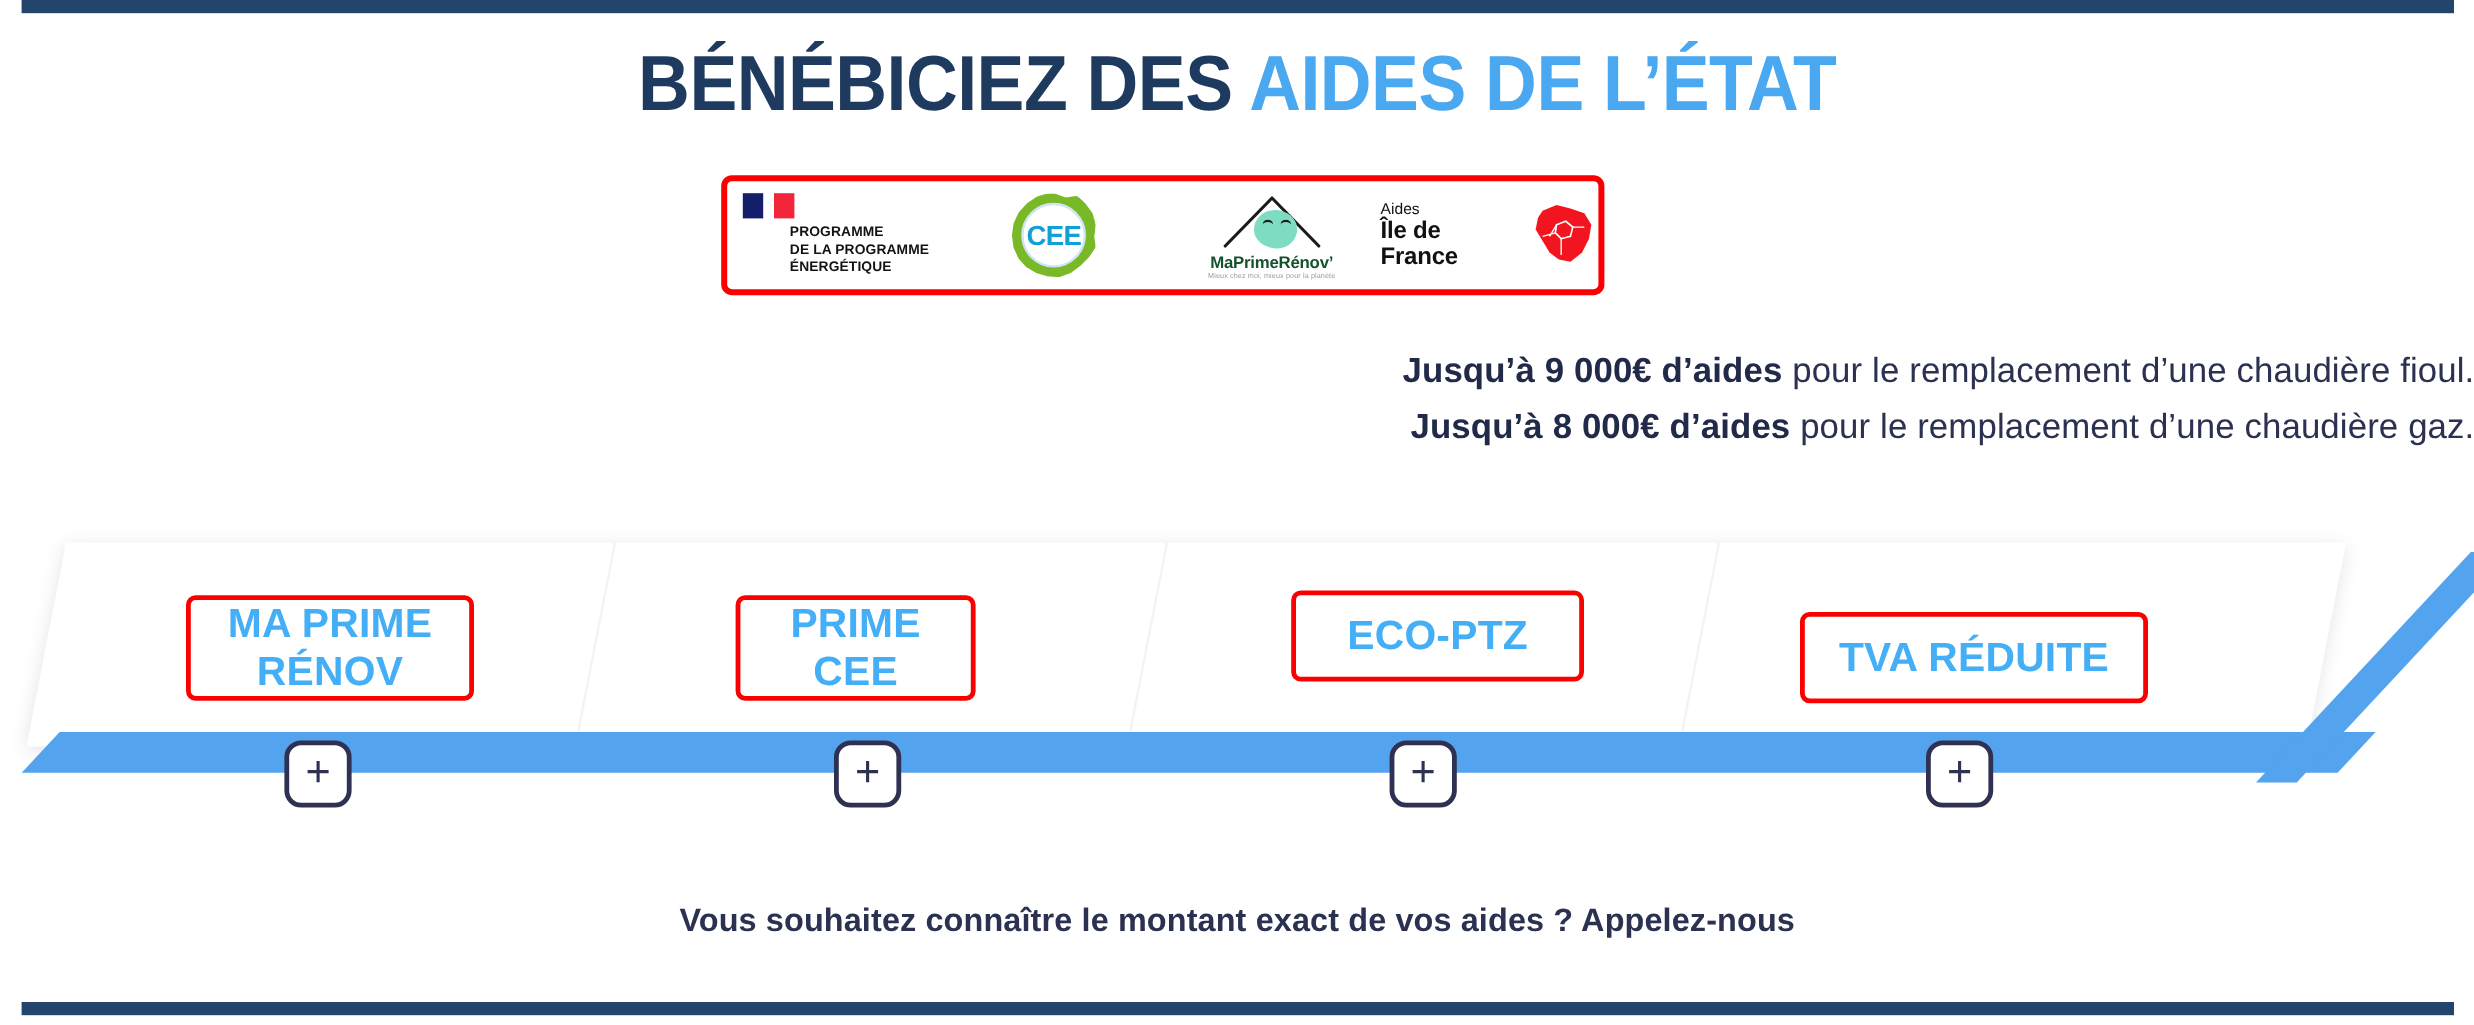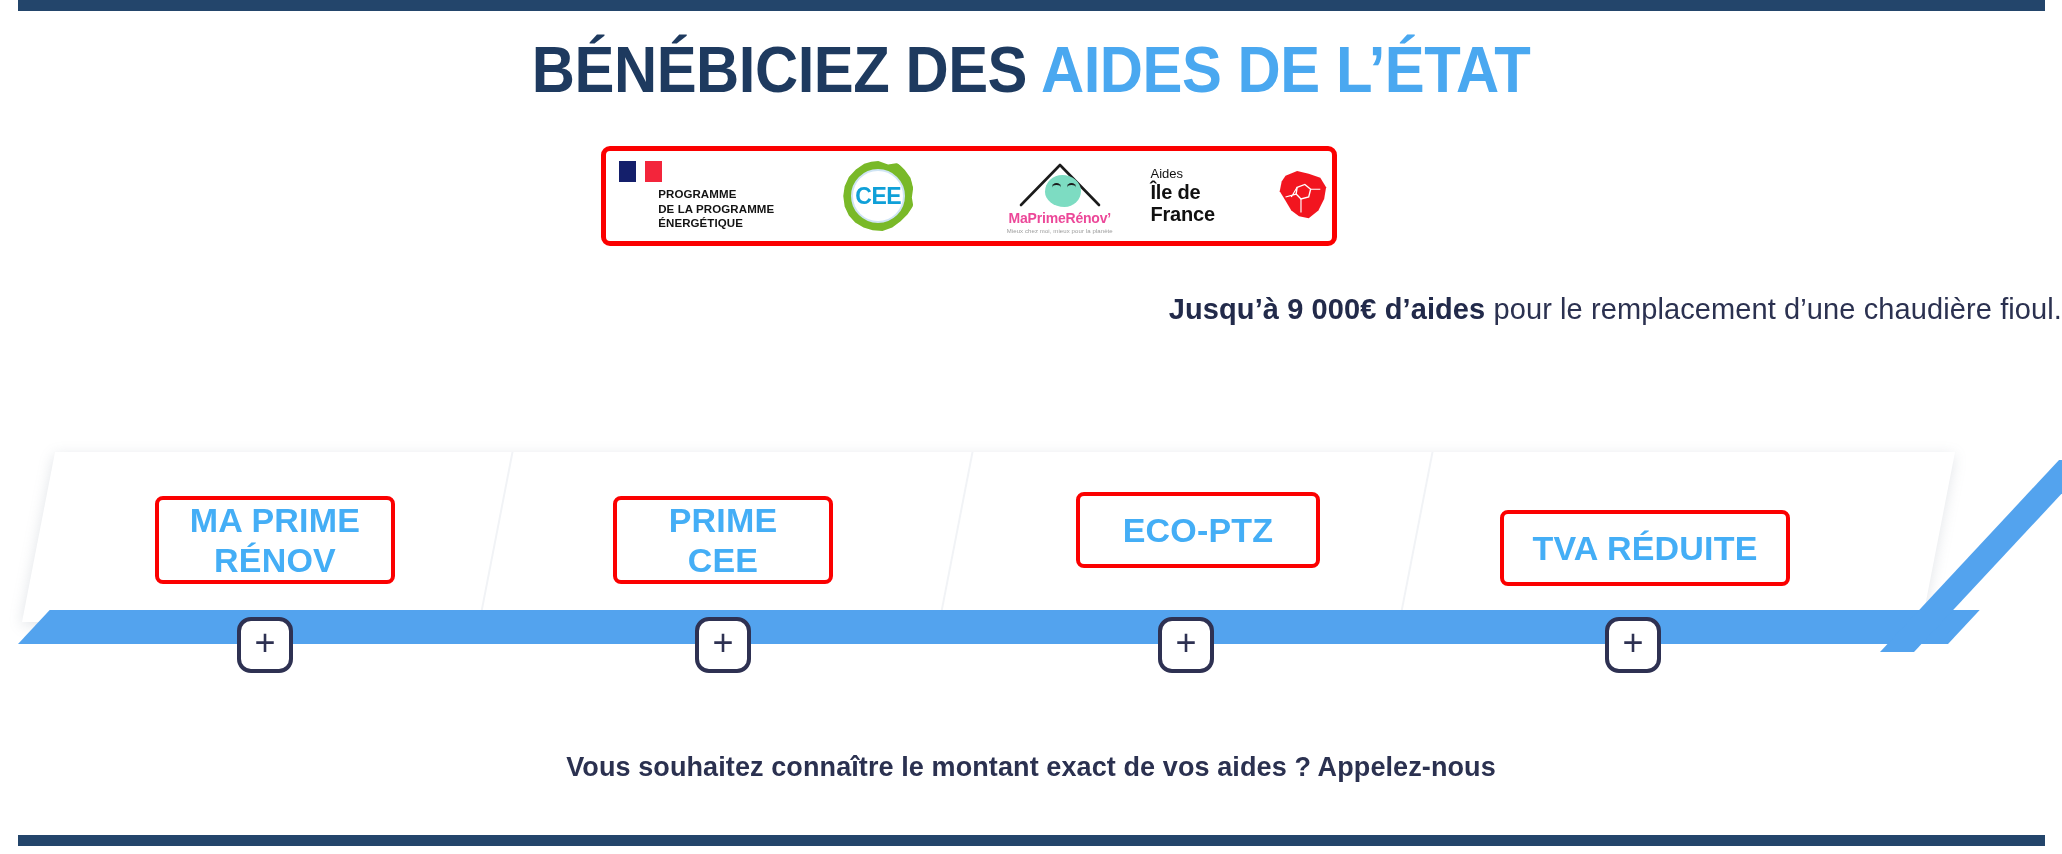--- a/index.html
+++ b/index.html
@@ -127,21 +127,21 @@
     position: absolute; width: 9px; height: 5px;
     border-top: 2px solid #1b1b1b;
     border-radius: 8px 8px 0 0;
     top: 24px;
   }
   .mpr-eye.l { left: 37px; }
   .mpr-eye.r { left: 52px; }
   .mpr-name {
     font-size: 14px;
     font-weight: 700;
-    color: #ec4899;
+    color: #14532d;
     margin-top: 1px;
     letter-spacing: -0.2px;
   }
   .mpr-tag {
     font-size: 6px;
     color: #9b9b9b;
     margin-top: 2px;
     letter-spacing: 0.1px;
   }
 
@@ -331,39 +331,42 @@
       </svg>
     </div>
   </div>
 
 </div>
 
 <div class="amounts">
   <div class="amount-line">
     <b>Jusqu’à 9 000€ d’aides</b><span> pour le remplacement d’une chaudière fioul.</span>
   </div>
+  <div class="amount-line">
+    <b>Jusqu’à 8 000€ d’aides</b><span> pour le remplacement d’une chaudière gaz.</span>
+  </div>
 </div>
 
 <div class="ribbon">
   <div class="ribbon-plate"></div>
   <div class="ribbon-sep" style="left:495px;"></div>
   <div class="ribbon-sep" style="left:955px;"></div>
   <div class="ribbon-sep" style="left:1415px;"></div>
   <div class="ribbon-bar"></div>
   <div class="ribbon-bar-tail"></div>
 
   <div class="card" style="left:155px; top:56px; width:240px; height:88px;">
     <span class="card-label">MA PRIME
 RÉNOV</span>
   </div>
   <div class="plus-btn" style="left:237px; top:177px;">
     <span>+</span>
   </div>
 
-  <div class="card" style="left:613px; top:56px; width:220px; height:88px;">
+  <div class="card" style="left:613px; top:56px; width:200px; height:88px;">
     <span class="card-label">PRIME
 CEE</span>
   </div>
   <div class="plus-btn" style="left:695px; top:177px;">
     <span>+</span>
   </div>
 
   <div class="card" style="left:1076px; top:52px; width:244px; height:76px;">
     <span class="card-label">ECO-PTZ</span>
   </div>

